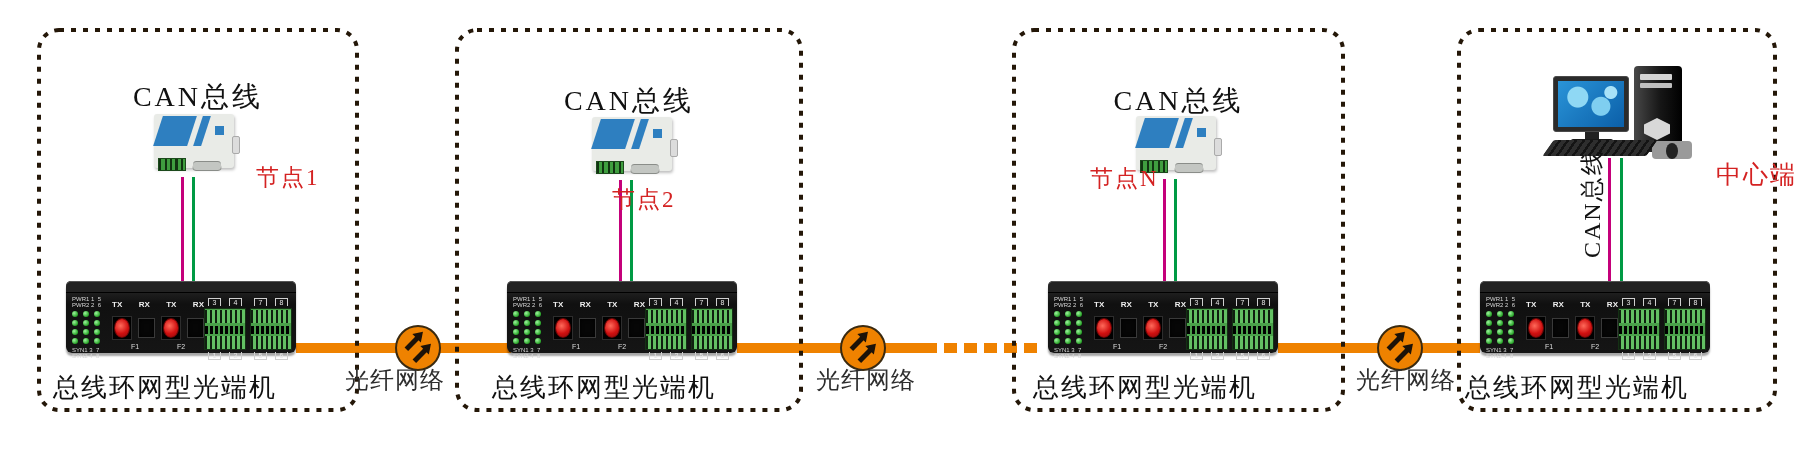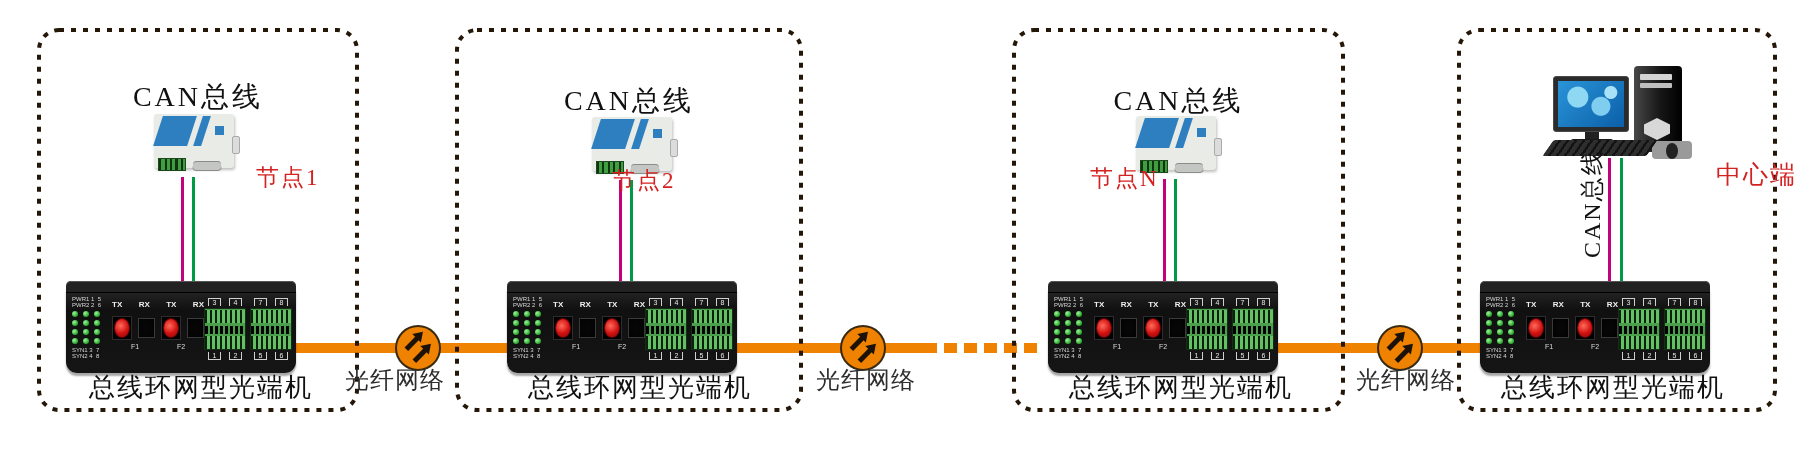--- a/index.html
+++ b/index.html
@@ -6,21 +6,21 @@
   #canvas{position:relative;width:1814px;height:475px;background:#ffffff;overflow:hidden;
           font-family:"Liberation Serif","DejaVu Serif",serif;}
   #canvas *{box-sizing:border-box;}
 
   
   svg.borders{position:absolute;left:0;top:0;z-index:3;pointer-events:none;}
 
   
   .bus-title{position:absolute;text-align:center;font-size:28px;letter-spacing:3px;color:#111;z-index:5;}
   .node-label{position:absolute;font-size:23px;letter-spacing:2px;color:#d42222;z-index:5;}
-  .dev-caption{position:absolute;text-align:right;font-size:26px;letter-spacing:2px;color:#111;z-index:5;}
+  .dev-caption{position:absolute;text-align:left;font-size:26px;letter-spacing:2px;color:#111;z-index:5;}
   .fiber-label{position:absolute;text-align:center;font-size:24px;letter-spacing:1px;color:#2e2e2e;z-index:5;}
   .monitor-title{position:absolute;text-align:center;font-size:22px;letter-spacing:1px;color:#111;z-index:5;}
   .vtext{position:absolute;left:1576px;top:258px;width:118px;font-size:24px;letter-spacing:2px;color:#111;
          transform:rotate(-90deg);transform-origin:0 0;z-index:5;}
 
   
   .wire{position:absolute;width:3px;z-index:2;}
   .wire.m{background:#c4007a;}
   .wire.g{background:#009a44;}
 
@@ -30,22 +30,22 @@
          background:repeating-linear-gradient(90deg,#ef8200 0 13px,transparent 13px 20px);}
   .fiber-icon{position:absolute;width:46px;height:46px;border-radius:50%;background:#ef8200;
               border:2px solid #3a2a10;z-index:4;}
   .fo-arrow{position:absolute;width:16px;height:5px;background:#1c1208;transform:rotate(-45deg);}
   .fo-arrow::after{content:"";position:absolute;right:-8px;top:-4px;
       border-left:9px solid #1c1208;border-top:6px solid transparent;border-bottom:6px solid transparent;}
   .fo-a1{left:7px;top:14px;}
   .fo-a2{left:15px;top:26px;}
 
   
-  .device{position:absolute;width:230px;height:92px;background:linear-gradient(#2e2e2e,#101010 32%,#151515);
-          border-radius:11px;z-index:4;box-shadow:0 3px 2px rgba(0,0,0,.35);}
+  .device{position:absolute;width:230px;height:72px;background:linear-gradient(#2e2e2e,#101010 32%,#151515);
+          border-radius:6px;z-index:4;box-shadow:0 3px 2px rgba(0,0,0,.35);}
   .dev-top{position:absolute;left:0;top:0;right:0;height:12px;background:#222;
            border-radius:5px 5px 0 0;border-bottom:1px solid #000;box-shadow:inset 0 1px 0 #555;}
   .dev-left{position:absolute;left:6px;top:15px;width:38px;}
   .micro{font-family:"Liberation Sans","DejaVu Sans",sans-serif;font-size:6px;line-height:6px;
          color:#d8d8d8;white-space:pre;}
   .led-grid{display:grid;grid-template-columns:repeat(3,7px);gap:3px 4px;margin:3px 0;}
   .led-grid i{width:6px;height:6px;border-radius:50%;
               background:radial-gradient(circle at 35% 35%,#9df59d,#27a327 70%);}
   .ports{position:absolute;left:46px;top:19px;width:92px;}
   .port-lbls{display:flex;justify-content:space-between;
@@ -119,21 +119,21 @@
     <rect x="457" y="30" width="344" height="380" rx="20" fill="none" stroke="#241708" stroke-width="4" stroke-dasharray="5 7"></rect>
     <rect x="1014" y="30" width="329" height="380" rx="20" fill="none" stroke="#241708" stroke-width="4" stroke-dasharray="5 7"></rect>
     <rect x="1459" y="30" width="316" height="380" rx="20" fill="none" stroke="#241708" stroke-width="4" stroke-dasharray="5 7"></rect>
   </svg>
 
   <div class="bus-title" style="left:39px;width:318px;top:78px">CAN总线</div>
   <div class="bus-title" style="left:457px;width:344px;top:82px">CAN总线</div>
   <div class="bus-title" style="left:1014px;width:329px;top:82px">CAN总线</div>
 
   <div class="node-label" style="left:256px;top:162px">节点1</div>
-  <div class="node-label" style="left:612px;top:165px">节点2</div>
+  <div class="node-label" style="left:612px;top:184px">节点2</div>
   <div class="node-label" style="left:1090px;top:163px">节点N</div>
   <div class="node-label" style="left:1716px;top:158px;font-size:25px">中心端</div>
 
   <div class="converter" style="left: 154px; top: 114px;">
     <div class="cv-body"></div>
     <div class="cv-blue1"></div>
     <div class="cv-blue2"></div>
     <div class="cv-logo"></div>
     <div class="cv-term"></div>
     <div class="cv-db9"></div>

